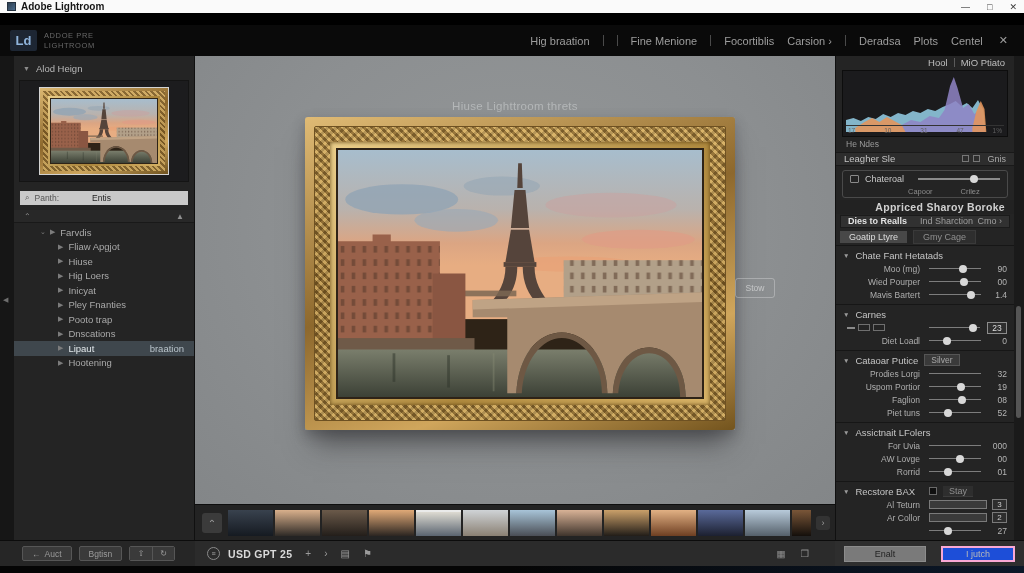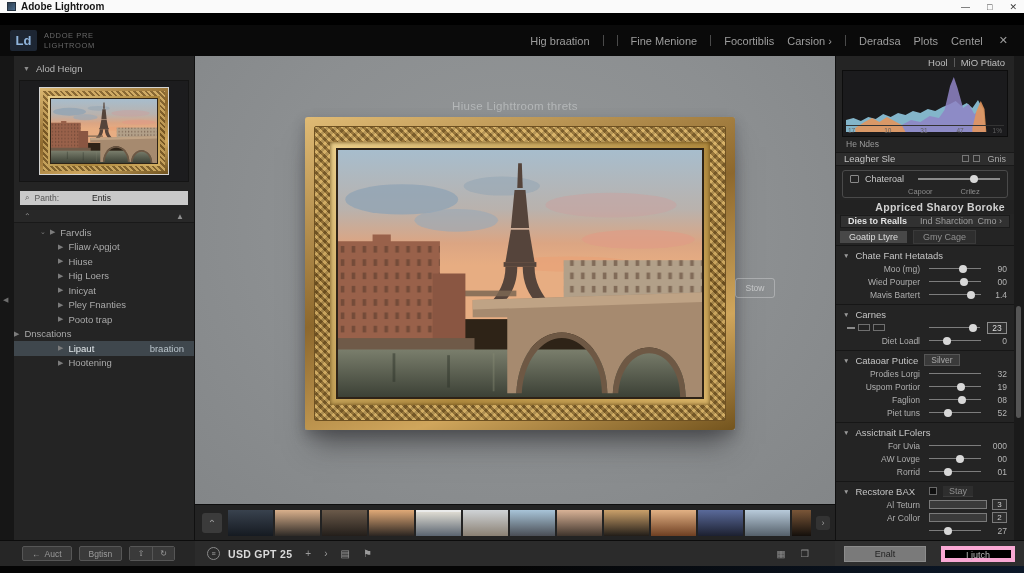--- a/index.html
+++ b/index.html
@@ -163,21 +163,21 @@
     border-top:1px solid #0c0c0c; display:flex; align-items:center; padding:0 12px; color:#9b9b9b; }
   .eng-badge { width:13px; height:13px; border:1px solid #8a8a8a; border-radius:50%;
     display:flex; align-items:center; justify-content:center; font-size:7px; color:#aaa; }
   .eng-label { margin-left:8px; font-size:10.5px; font-weight:bold; color:#dadada; letter-spacing:.3px; }
   .bb-glyph { margin-left:13px; font-size:10px; color:#9b9b9b; }
   .bb-right-icons { margin-left:auto; display:flex; gap:15px; font-size:9.5px; color:#8d8d8d; padding-right:14px; }
   .bb-right { position:absolute; left:835px; top:0; width:189px; height:26px; background:#2e2e2e;
     border-top:1px solid #0c0c0c; display:flex; align-items:center; justify-content:space-between; padding:0 9px; }
   .btn-primary { width:82px; height:16px; background:#7a7a7a; border:1px solid #8c8c8c; color:#232323;
     font-size:9px; font-family:inherit; }
-  .btn-secondary { width:74px; height:16px; background:#000000; border:4px solid #f9a8d4; color:#b9b9b9;
+  .btn-secondary { width:74px; height:16px; background:#1d4ed8; border:2px solid #f9a8d4; color:#b9b9b9;
     font-size:9px; font-family:inherit; }
   .bottomstrip { position:absolute; top:566px; left:0; width:100%; height:7px;
     background:linear-gradient(90deg,#050505 50%,#0a1422 90%,#0c1828); }
 </style>
 </head>
 <body>
 
 <div id="screen">
 
   <div class="titlebar">
@@ -275,21 +275,21 @@
           <span>Inicyat</span>
         </div>
         <div class="tree-row" style="padding-left: 44px;">
           <span class="fa">▶</span>
           <span>Pley Fnanties</span>
         </div>
         <div class="tree-row" style="padding-left: 44px;">
           <span class="fa">▶</span>
           <span>Pooto trap</span>
         </div>
-        <div class="tree-row" style="">
+        <div class="tree-row" style="padding-left: 44px;">
           <span class="fa">▶</span>
           <span>Dnscations</span>
         </div>
         <div class="tree-row sel" style="padding-left: 44px;">
           <span class="fa">▶</span>
           <span>Lipaut</span>
           <span class="extra">braation</span>
         </div>
         <div class="tree-row" style="padding-left: 44px;">
           <span class="fa">▶</span>

